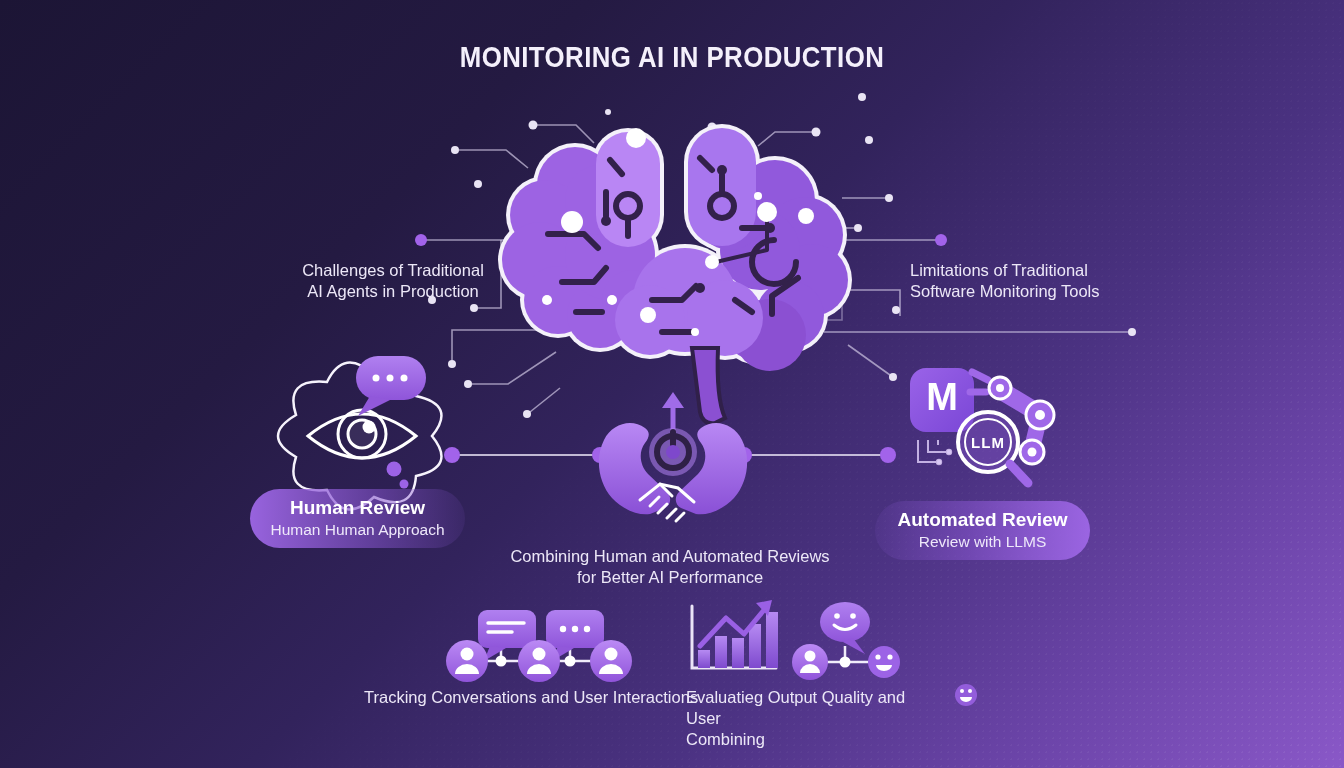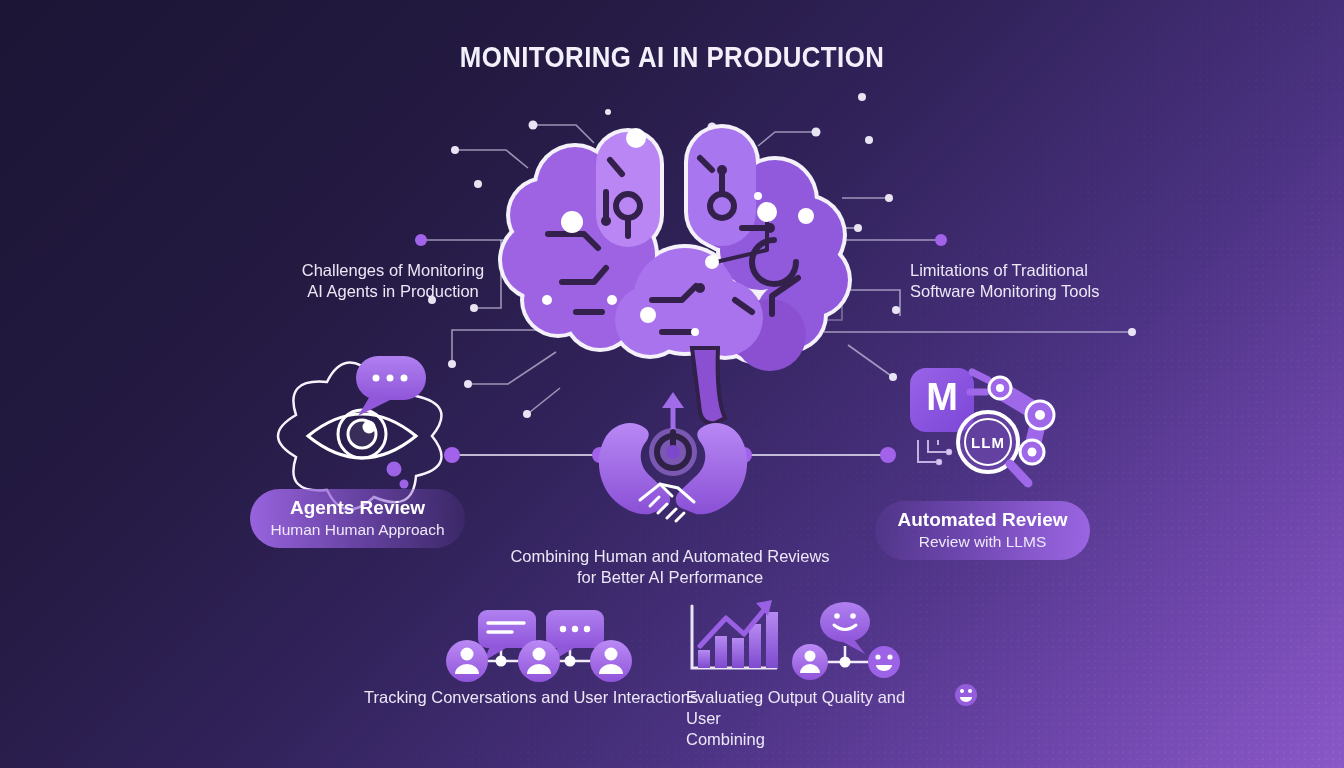--- a/index.html
+++ b/index.html
@@ -361,31 +361,31 @@
       <circle cx="966" cy="695" r="11" fill="rgba(156,99,230,.85)"></circle>
       <circle cx="962" cy="691" r="2" fill="#fff"></circle>
         <circle cx="970" cy="691" r="2" fill="#fff"></circle>
       <path d="M 960 697 A 6 5 0 0 0 972 697 Z" fill="#fff"></path>
     </g>
   </svg>
 
   <div class="title">MONITORING AI IN PRODUCTION</div>
 
   <div class="lbl center challenges">
-    <span>Challenges of Monitoring</span>
+    <span>Challenges of Traditional</span>
     <span>AI Agents in Production</span>
   </div>
 
   <div class="lbl limitations">
     <span>Limitations of Traditional</span>
     <span>Software Monitoring Tools</span>
   </div>
 
   <div class="pill pill-left">
-    <div class="t1">Agents Review</div>
+    <div class="t1">Human Review</div>
     <div class="t2">Human Human Approach</div>
   </div>
 
   <div class="pill pill-right">
     <div class="t1">Automated Review</div>
     <div class="t2">Review with LLMS</div>
   </div>
 
   <div class="lbl center combining">
     <span>Combining Human and Automated Reviews</span>

